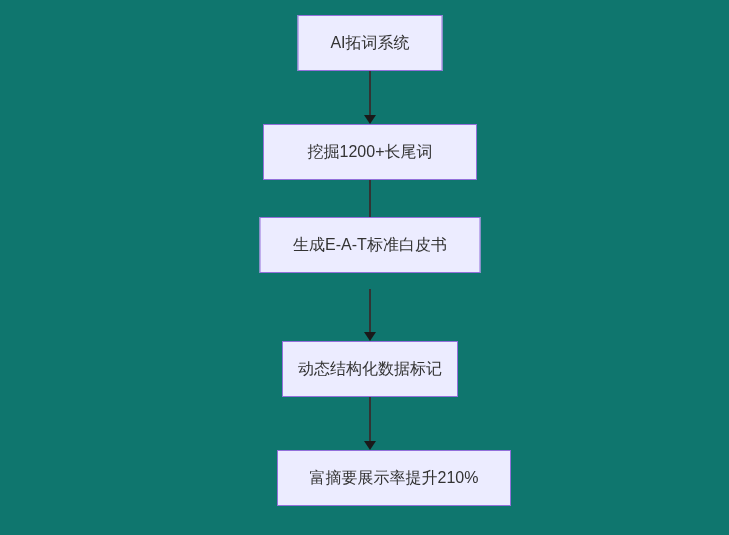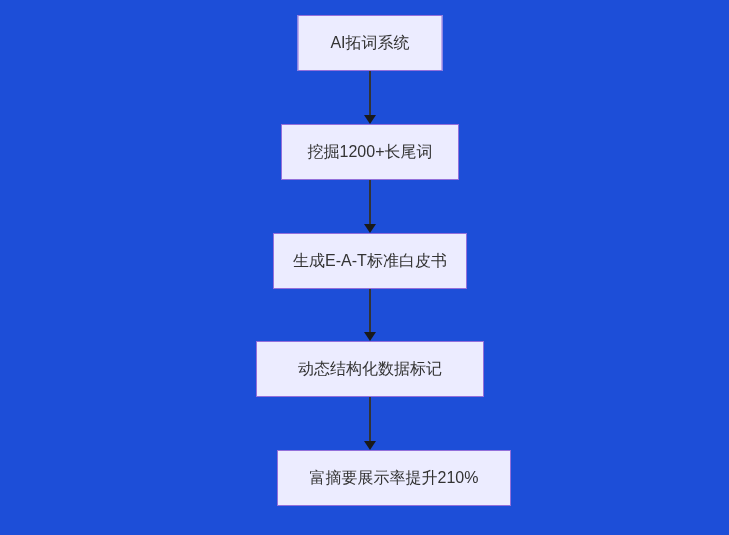--- a/index.html
+++ b/index.html
@@ -3,43 +3,43 @@
 <meta charset="utf-8">
 <style>
   html, body {
     margin: 0;
     padding: 0;
   }
   .canvas {
     position: relative;
     width: 729px;
     height: 535px;
-    background: #1d4ed8;
+    background: #0f766e;
     overflow: hidden;
     font-family: "Liberation Sans", "DejaVu Sans", sans-serif;
   }
   .node {
     position: absolute;
     left: 370px;
     transform: translateX(-50%);
     height: 56px;
     background: #ECECFF;
     border: 1.5px solid #9370DB;
     box-sizing: border-box;
     display: flex;
     align-items: center;
     justify-content: center;
     color: #333333;
     font-size: 16px;
     white-space: nowrap;
   }
   .node-1 { top: 15px;  width: 145px; }
-  .node-2 { top: 124px; width: 178px; align-items: center; }
-  .node-3 { top: 233px; width: 194px; }
-  .node-4 { top: 341px; width: 228px; }
+  .node-2 { top: 124px; width: 214px; align-items: center; }
+  .node-3 { top: 217px; width: 221px; }
+  .node-4 { top: 341px; width: 176px; }
   .node-5 { top: 450px; width: 234px; margin-left: 24px; }
 
   .edge {
     position: absolute;
     left: 370px;
     transform: translateX(-50%);
     width: 12px;
     display: flex;
     flex-direction: column;
     align-items: center;

